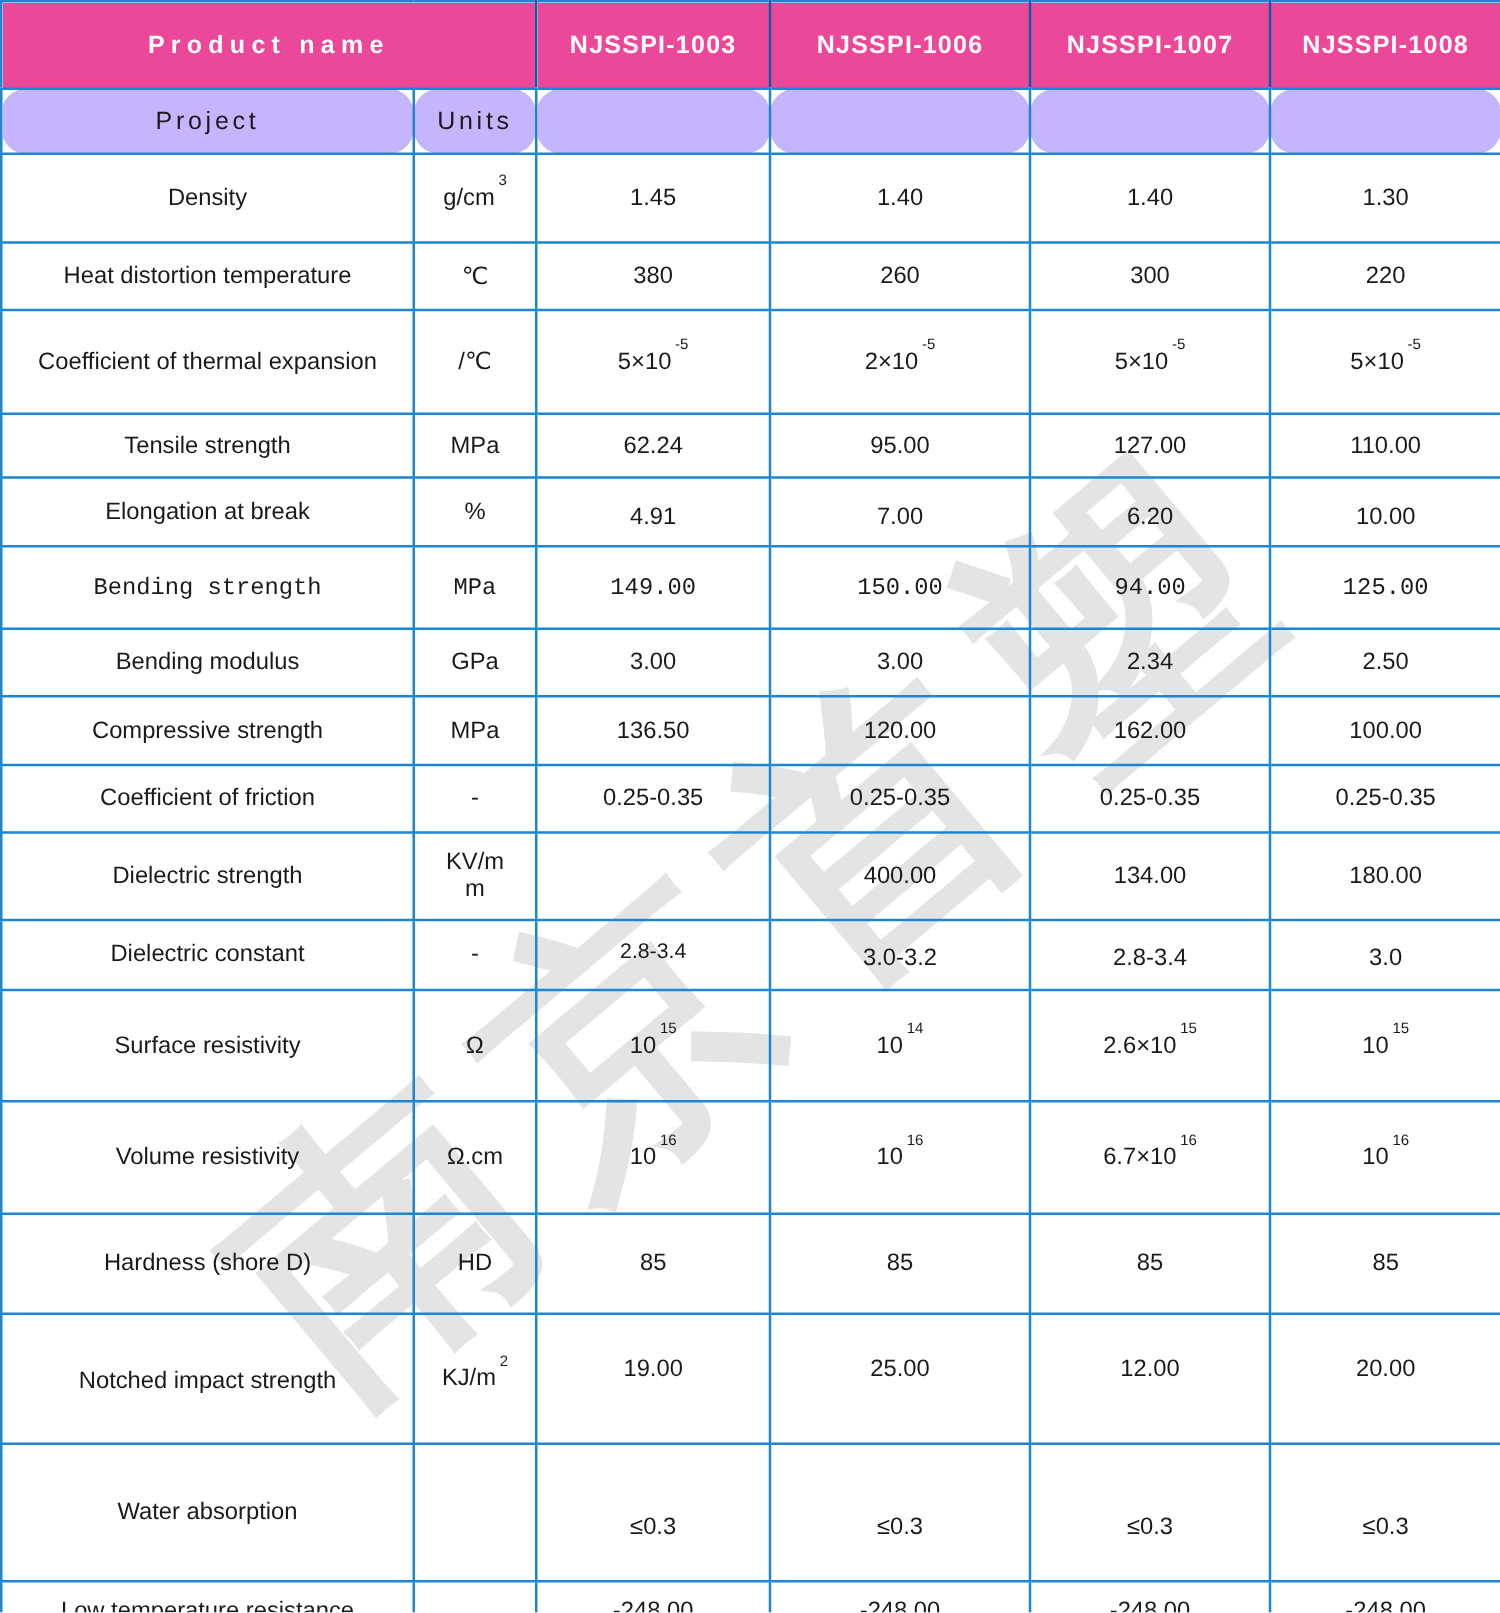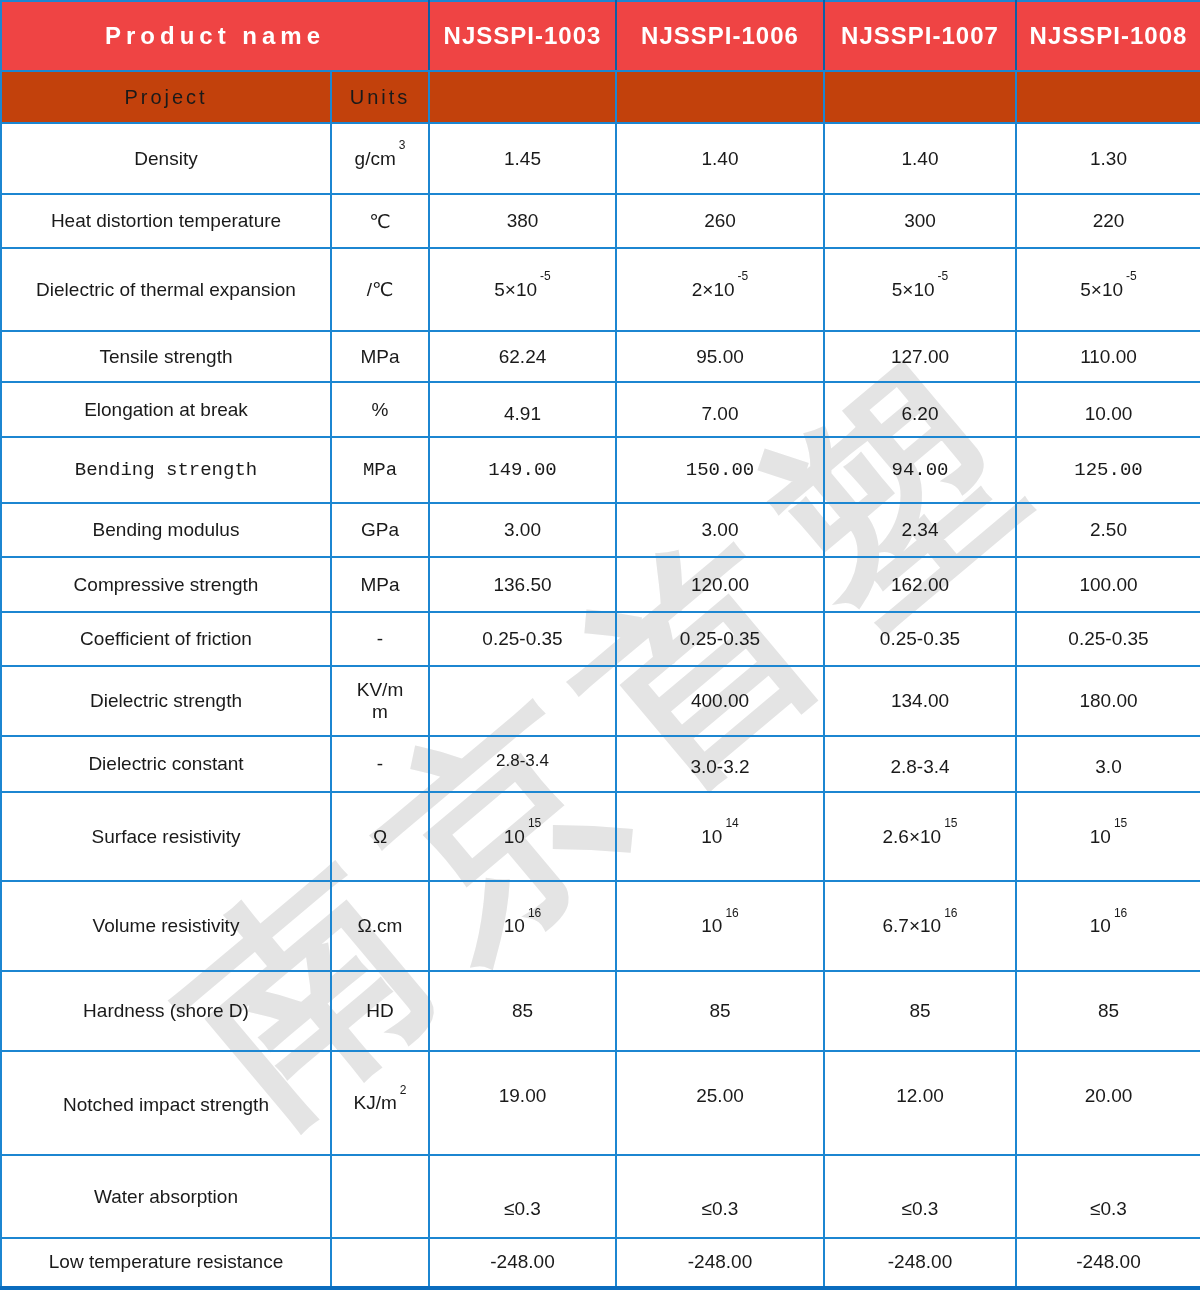--- a/index.html
+++ b/index.html
@@ -40,33 +40,33 @@
     font-size:19px;
     font-weight:400;
     padding:0 4px;
     box-sizing:border-box;
     background:transparent;
     overflow:hidden;
   }
   
   tr.header-row{height:70px;}
   tr.header-row th{
-    background:#ef4444;
+    background:#ec4899;
     color:#ffffff;
     font-weight:700;
-    font-size:24px;
+    font-size:20px;
     border:none;
     border-left:2px solid #0c5fa6;
     border-bottom:2px solid #1c86d1;
   }
   tr.header-row th:first-child{border-left:none;letter-spacing:5px;}
   tr.header-row th.product-col{letter-spacing:1px;}
   
   tr.subheader-row{height:52px;}
-  tr.subheader-row th{font-weight:400;font-size:20px;letter-spacing:3px;background:#c2410c;}
+  tr.subheader-row th{font-weight:400;font-size:20px;letter-spacing:3px;background:#c4b5fd;border-radius:20px;}
   
   sup{
     font-size:12px;
     line-height:0;
     position:relative;
     top:-8px;
     margin-left:3px;
     vertical-align:super;
   }
   .cell-units{white-space:pre-line;}
@@ -79,21 +79,21 @@
   .row-bending-strength{height:66px;font-family:Liberation Mono, monospace;}
   .row-bending-modulus{height:54px;margin-left:36px;}
   .row-compressive-strength{height:55px;}
   .row-coefficient-of-friction{height:54px;}
   .row-dielectric-strength{height:70px;}
   .row-dielectric-constant{height:56px;}
   .row-surface-resistivity{height:89px;}
   .row-volume-resistivity{height:90px;}
   .row-hardness-shore-d{height:80px;}
   .row-notched-impact-strength{height:104px;}
-  .row-water-absorption{height:83px;}
+  .row-water-absorption{height:110px;}
   .row-low-temperature-resistance{height:50px;}
   
   .row-elongation-at-break .cell-value{padding-top:8px;}
   .row-dielectric-constant .cell-value{padding-top:6px;}
   .row-dielectric-constant .cell-value:nth-child(3){font-size:17px;padding-top:0;padding-bottom:6px;}
   .row-water-absorption .cell-value{padding-top:24px;}
   .row-notched-impact-strength .cell-label{padding-top:4px;}
   .row-notched-impact-strength .cell-value{padding-bottom:14px;}
 </style>
 </head>
@@ -140,21 +140,21 @@
         </tr>
         <tr class="row-heat-distortion-temperature">
           <td class="cell-label">Heat distortion temperature</td>
           <td class="cell-units">℃</td>
           <td class="cell-value">380</td>
           <td class="cell-value">260</td>
           <td class="cell-value">300</td>
           <td class="cell-value">220</td>
         </tr>
         <tr class="row-coefficient-of-thermal-expansion">
-          <td class="cell-label">Dielectric of thermal expansion</td>
+          <td class="cell-label">Coefficient of thermal expansion</td>
           <td class="cell-units">/℃</td>
           <td class="cell-value"><span>5×10</span><sup>-5</sup></td>
           <td class="cell-value"><span>2×10</span><sup>-5</sup></td>
           <td class="cell-value"><span>5×10</span><sup>-5</sup></td>
           <td class="cell-value"><span>5×10</span><sup>-5</sup></td>
         </tr>
         <tr class="row-tensile-strength">
           <td class="cell-label">Tensile strength</td>
           <td class="cell-units">MPa</td>
           <td class="cell-value">62.24</td>

